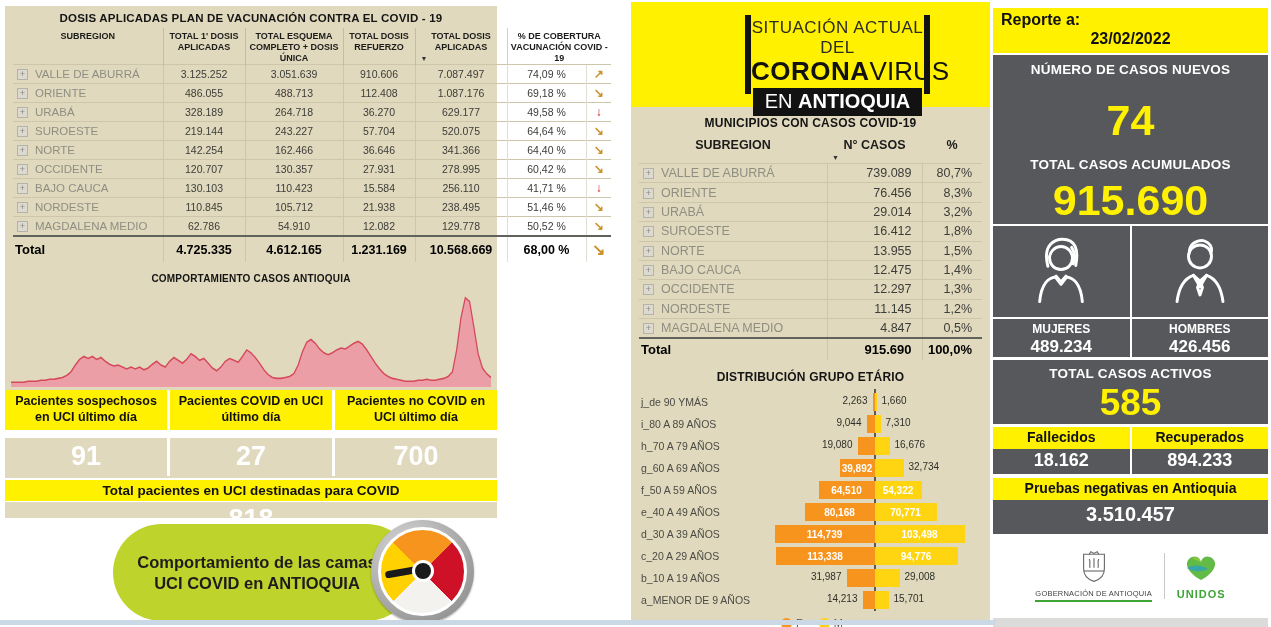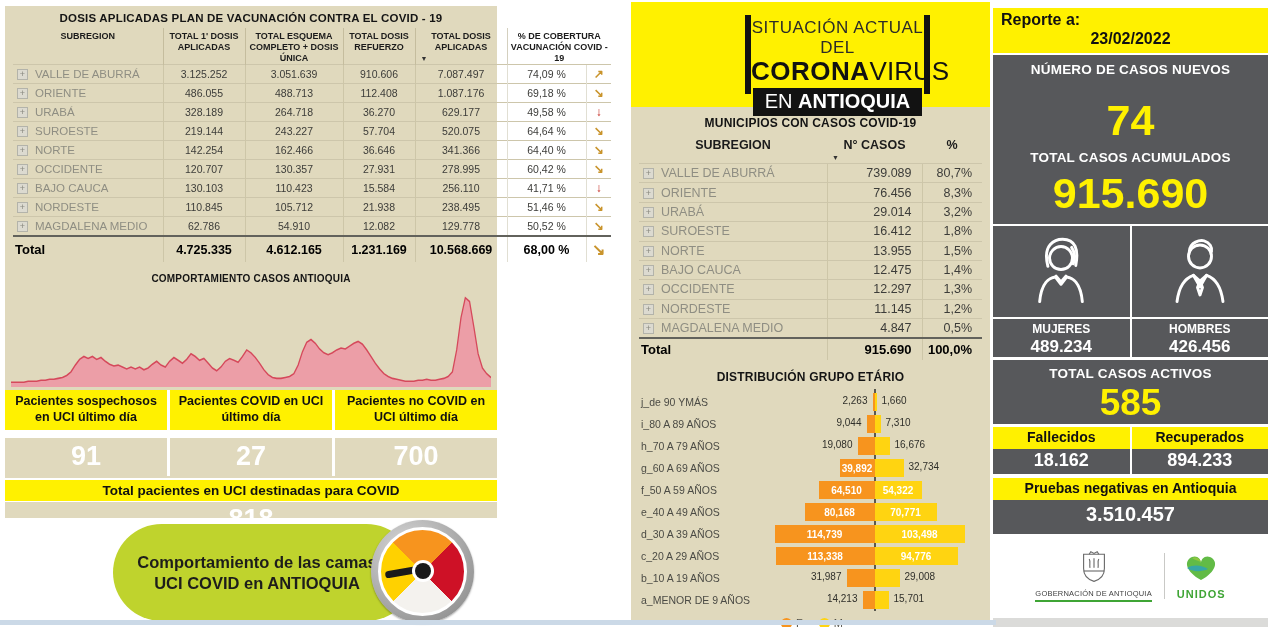--- a/index.html
+++ b/index.html
@@ -81,21 +81,21 @@
   
   .right-panel { position:absolute; left:993px; top:0; width:275px; height:627px; background:#fff; }
   .rp-date { position:absolute; left:0; top:8px; width:100%; height:45px; background:#FFF100; padding:3px 8px; }
   .rp-date-label { font-weight:bold; font-size:16px; color:#111; }
   .rp-date-value { font-weight:bold; font-size:16px; color:#111; text-align:center; margin-top:1px; }
   .rp-cases { position:absolute; left:0; top:55px; width:100%; height:169px; background:#57585B; text-align:center; }
   .rp-label { color:#fff; font-weight:bold; font-size:13.5px; letter-spacing:.2px; }
   .rp-big { color:#FFF100; font-weight:bold; }
   .rp-cases .l1 { margin-top:7px; }
   .rp-cases .n1 { font-size:43px; margin-top:19px; }
-  .rp-cases .l2 { margin-top:5px; }
+  .rp-cases .l2 { margin-top:12px; }
   .rp-cases .n2 { font-size:43px; margin-top:4px; }
   .rp-gender { position:absolute; left:0; top:226px; width:100%; height:131px; background:#57585B; display:flex; }
   .rp-g-col { flex:1; text-align:center; position:relative; }
   .rp-g-col.first { border-right:2px solid #fff; }
   .rp-g-col svg { margin-top:5px; }
   .rp-g-label { color:#fff; font-weight:bold; font-size:12px; border-top:2px solid #fff; padding-top:3px; margin:0 0 0 0; }
   .rp-g-value { color:#fff; font-weight:bold; font-size:17px; padding:1px 0 4px; }
   .rp-active { position:absolute; left:0; top:360px; width:100%; height:64px; background:#57585B; text-align:center; }
   .rp-active .rp-label { margin-top:6px; }
   .rp-active .rp-big { font-size:37px; margin-top:1px; }

